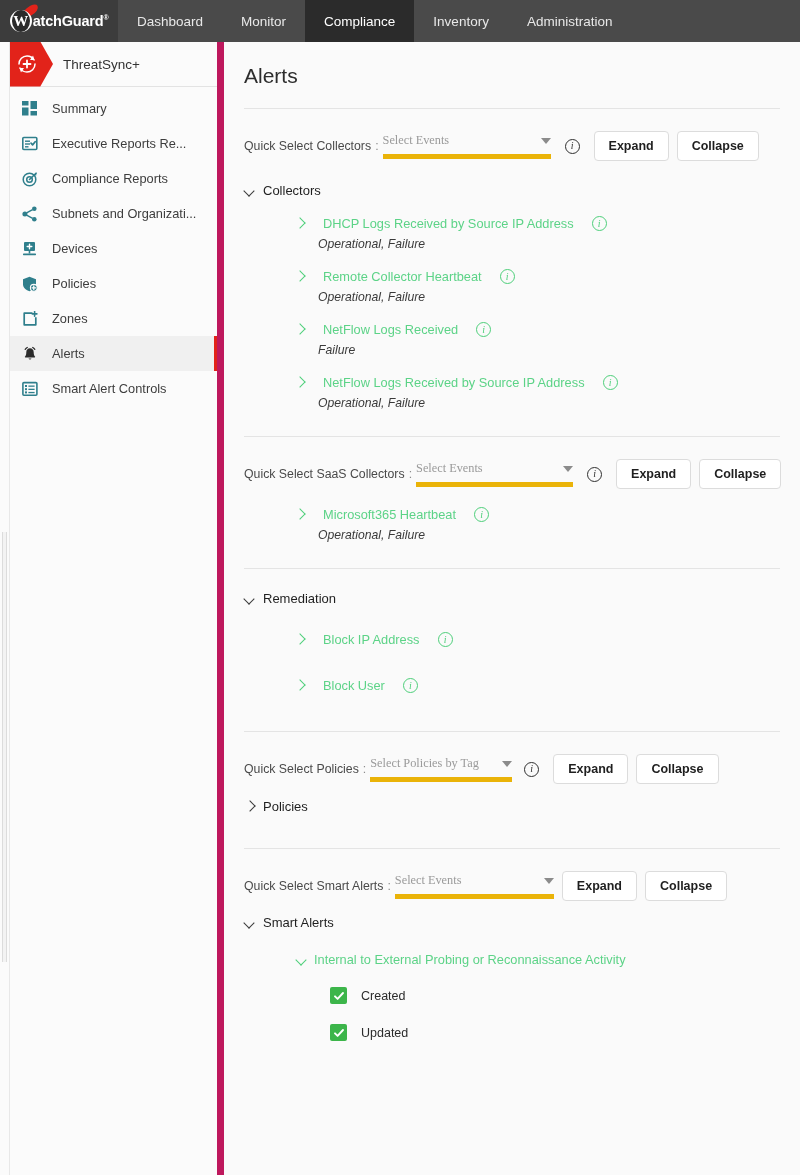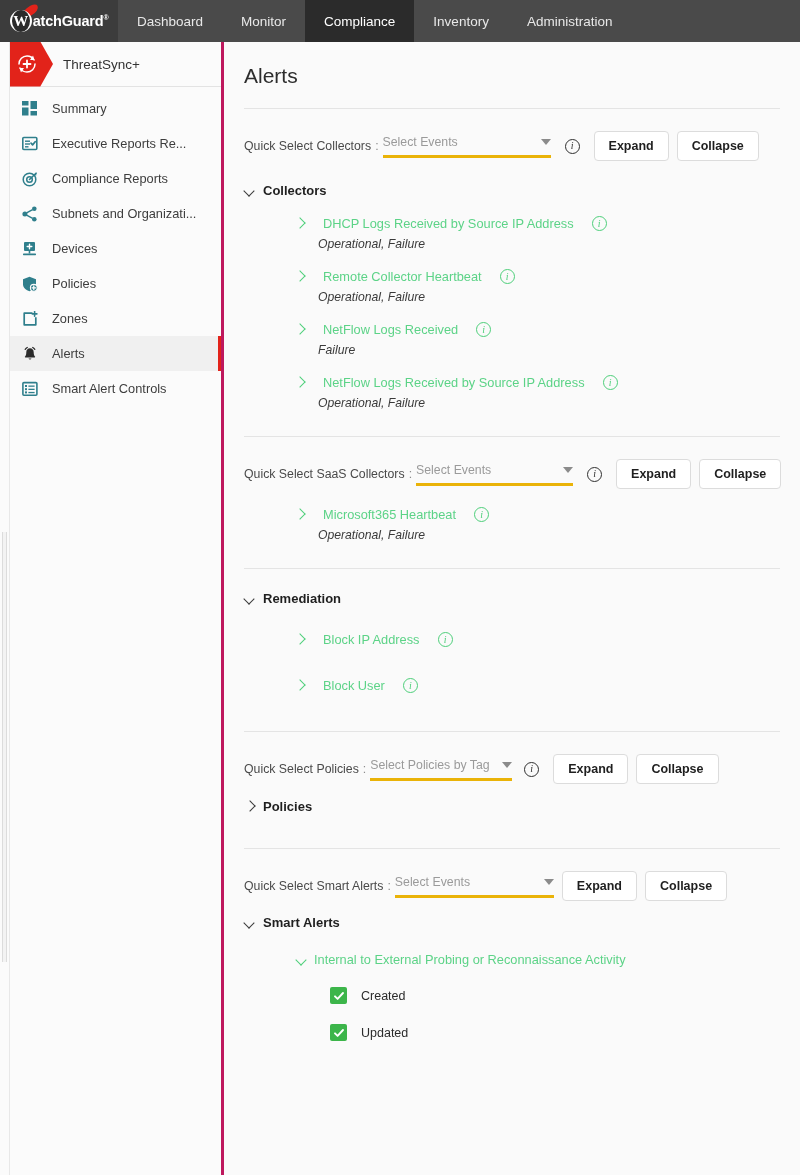--- a/index.html
+++ b/index.html
@@ -44,21 +44,21 @@
   .navitems{ display:flex; align-items:stretch; }
   .navitem{
     display:flex;align-items:center;padding:0 19px;
     color:#e8e8e8; font-size:13.5px; cursor:pointer; white-space:nowrap;
   }
   .navitem.active{ background:#2b2b2b; color:#ffffff; }
 
   
   .sidebar{
     position:absolute; top:42px; left:0; width:224px; height:1133px;
-    background:#fbfbfb; border-right:3px solid #be185d;
+    background:#fbfbfb; border-right:7px solid #be185d;
   }
   .ts-badge-row{
     height:45px; display:flex; align-items:center;
     border-bottom:1px solid #e3e3e3; position:relative; background:#fbfbfb;
   }
   .ts-badge{
     width:53px; height:45px; background:#e2231a; position:relative;
     display:flex; align-items:center; justify-content:center;
     clip-path: polygon(0 0, 76% 0, 100% 50%, 76% 100%, 0 100%);
   }
@@ -100,22 +100,22 @@
   .section{ padding:0 20px; }
   .section-rule{ border-top:1px solid #e4e4e4; margin:0 20px; }
 
   .qs-row{
     display:flex; align-items:center; padding:22px 0 0 0; position:relative;
   }
   .qs-label{ font-size:12.3px; color:#4a4a4a; white-space:nowrap; }
   .qs-sep{ font-size:12.3px; color:#8d8d8d; margin:0 4px; }
   .qs-select{
     position:relative; display:flex; align-items:center;
-    border-bottom:3px solid #eab308; flex:0 0 auto;
-    padding-bottom:6px; cursor:pointer;
+    border-bottom:5px solid #eab308; flex:0 0 auto;
+    padding-bottom:6px; cursor:pointer;font-family:Liberation Serif, serif;
   }
   .qs-value{ font-size:12.3px; color:#9a9a9a; white-space:nowrap; }
   .caret{
     width:0;height:0;border-left:5px solid transparent;border-right:5px solid transparent;
     border-top:6px solid #8b8b8b; margin-left:auto;
   }
   .info-ico{
     width:15px;height:15px;border-radius:50%;border:1.4px solid #2f2f2f;
     display:inline-flex;align-items:center;justify-content:center;
     font-size:10px;font-style:italic;font-family:"Liberation Serif",serif;
@@ -125,21 +125,21 @@
   .btns{ display:flex; gap:8px; margin-left:14px; }
   .btn{
     border:1px solid #dcdcdc; background:#ffffff; border-radius:4px;
     font-size:12.5px; font-weight:bold; color:#1f1f1f; padding:7px 14px;
     cursor:pointer; font-family:"Liberation Sans", sans-serif;
   }
 
   .group-head{
     display:flex; align-items:center; gap:8px; margin-top:14px; cursor:pointer;
   }
-  .group-head .gname{ font-size:13px; font-weight:bold; color:#1f1f1f; }
+  .group-head .gname{ font-size:13px; font-weight:normal; color:#1f1f1f; }
 
   .chev{ display:inline-block; width:11px; height:11px; position:relative; flex:0 0 auto; }
   .chev::before{
     content:""; position:absolute; left:1px; top:2px;
     width:7px; height:7px; border-right:1.8px solid #3a3a3a; border-bottom:1.8px solid #3a3a3a;
     transform:rotate(45deg);
   }
   .chev.right::before{ transform:rotate(-45deg); left:2px; top:1px; }
   .chev.green::before{ border-color:#4ecf7a; }
 

